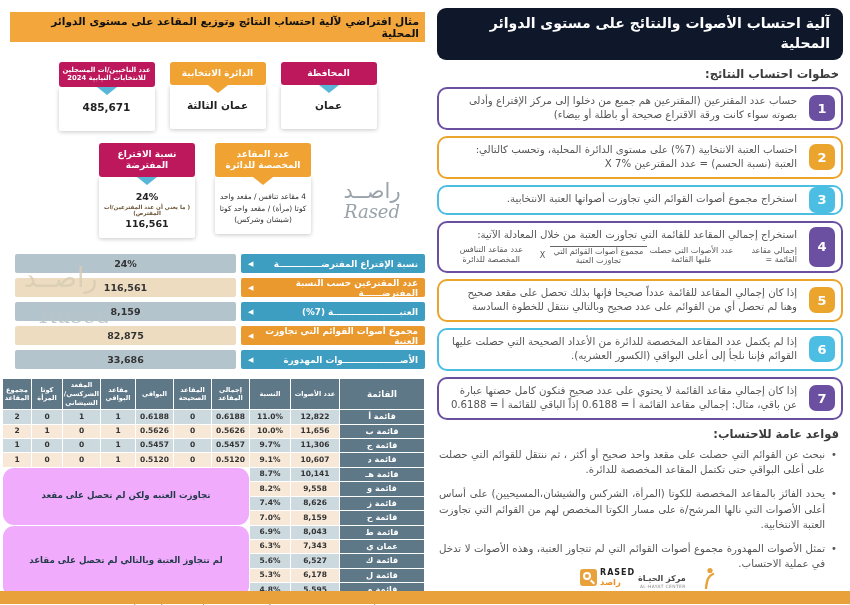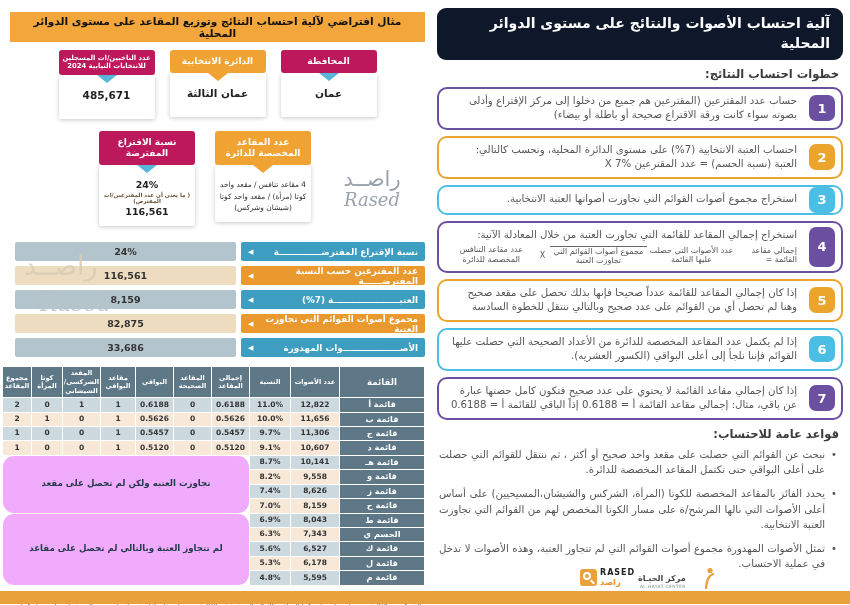--- a/index.html
+++ b/index.html
@@ -25,21 +25,21 @@
   .formula { display:flex; direction:rtl; align-items:center; gap:5px; font-size:8px; color:#555; margin-top:3px; justify-content:center; }
   .frac { display:inline-flex; align-items:center; text-align:center; }
   .frac .den { border-top:1px solid #666; }
   .f-mul { text-align:center; line-height:1.3; }
   .rule { display:flex; direction:rtl; gap:6px; font-size:10.2px; color:#555; line-height:1.5;
           text-align:justify; margin:0 6px 9px 2px; }
   .rule .bullet { color:#555; font-size:10px; line-height:1.5; }
 
   
   .l-panel { position:absolute; top:12px; left:10px; width:415px; }
-  .l-title-wrap { text-align:center; margin-bottom:8px; }
+  .l-title-wrap { text-align:right; margin-bottom:20px; }
   .l-title { display:inline-block; background:#F2A63C; color:#111; font-weight:bold; font-size:10.6px; padding:3px 6px; }
   .cards-row { display:flex; direction:rtl; justify-content:center; gap:15px; align-items:flex-start; }
   .cards-row2 { margin-top:12px; justify-content:flex-start; padding-right:12px; gap:20px; }
   .info-card { width:96px; position:relative; }
   .banner { position:relative; color:#fff; font-weight:bold; font-size:9px; line-height:1.25; text-align:center;
             padding:6px 3px; border-radius:3px; z-index:2; }
   .banner.small-label { font-size:6.8px; padding:4px 2px; }
   .banner .notch { position:absolute; top:100%; left:50%; transform:translateX(-50%);
                    width:0; height:0; border-left:10px solid transparent; border-right:10px solid transparent; }
   .b-blue { background:#be185d; } .b-blue .notch { border-top:8px solid #58B7D8; }
@@ -363,21 +363,21 @@
         <td class="dc">8,159</td>
         <td class="dc">7.0%</td>
       </tr>
       <tr class="rb">
         <td class="tname">قائمة ط</td>
         <td class="dc">8,043</td>
         <td class="dc">6.9%</td>
         <td class="merged" rowspan="5" colspan="7">لم تتجاوز العتبة وبالتالي لم تحصل على مقاعد</td>
       </tr>
       <tr class="rp">
-        <td class="tname">الحسم ي</td>
+        <td class="tname">عمان ي</td>
         <td class="dc">7,343</td>
         <td class="dc">6.3%</td>
       </tr>
       <tr class="rb">
         <td class="tname">قائمة ك</td>
         <td class="dc">6,527</td>
         <td class="dc">5.6%</td>
       </tr>
       <tr class="rp">
         <td class="tname">قائمة ل</td>

